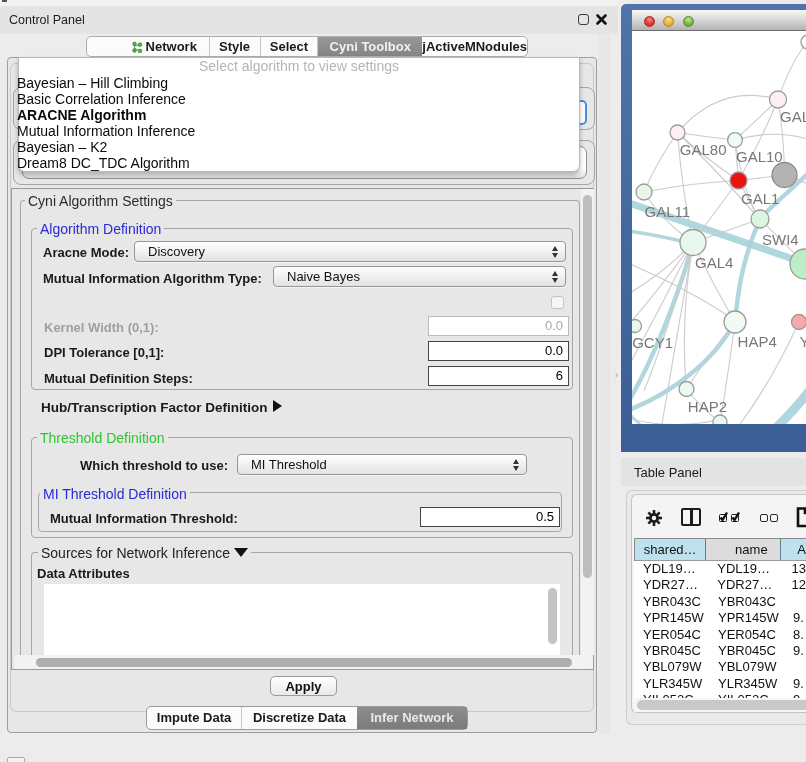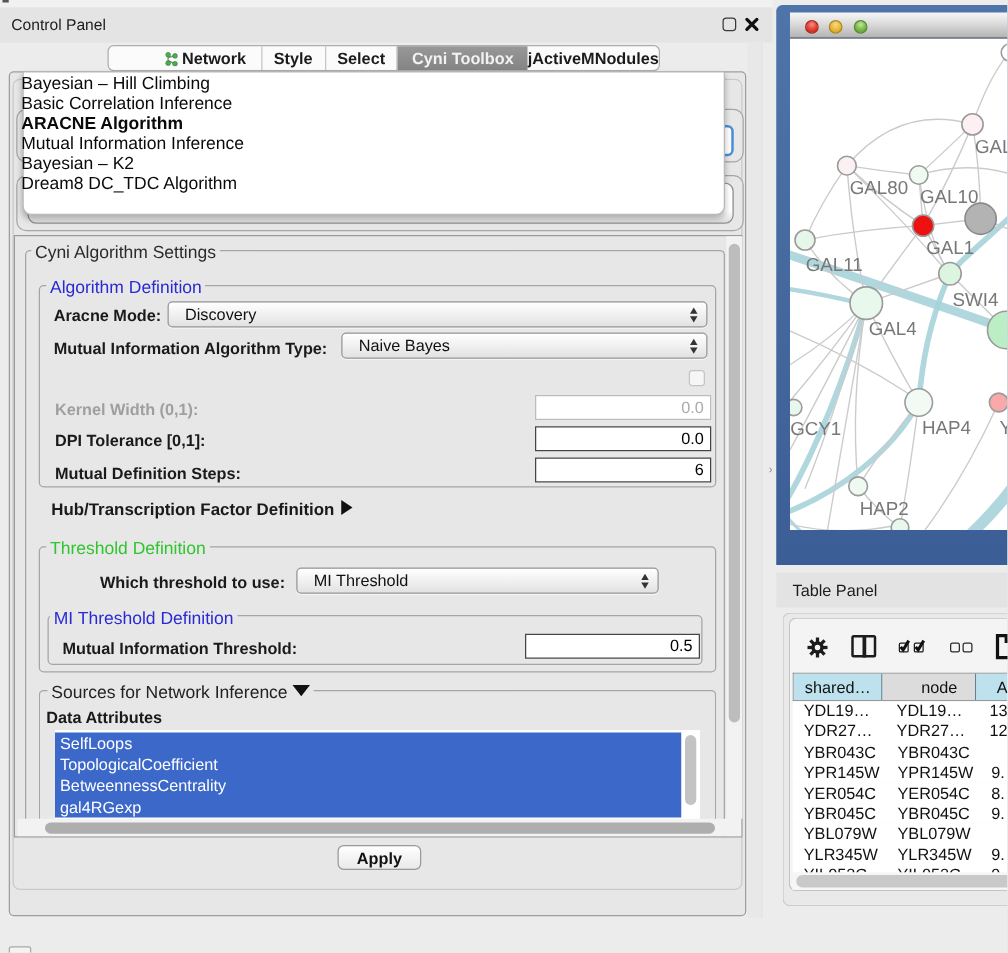--- a/index.html
+++ b/index.html
@@ -95,37 +95,41 @@
   <div class="groupbox" style="left:38px;top:492px;width:524px;height:40px;"></div>
   <div class="gtitle" style="left:40px;top:486px;color:#2a2ad4;background:#e7e7e7;">MI Threshold Definition</div>
   <div class="lbl abs" style="left:50px;top:511px;">Mutual Information Threshold:</div>
   <div class="tfield" style="left:420px;top:507px;width:140px;border:1.5px solid #444;color:#000;">0.5</div>
 
   <div class="groupbox" style="left:31px;top:552px;width:542px;height:118px;border-bottom:none;border-radius:4px 4px 0 0;"></div>
   <div class="gtitle" style="left:38px;top:545px;color:#222;">Sources for Network Inference <span style="display:inline-block;width:0;height:0;border-left:7px solid transparent;border-right:7px solid transparent;border-top:9px solid #111;vertical-align:1px;"></span></div>
   <div class="lbl abs" style="left:37px;top:566px;">Data Attributes</div>
 
   <div class="abs" style="left:44px;top:584px;width:516px;height:72px;background:#fff;"></div>
-  <div class="abs" style="left:44px;top:586px;width:501px;height:68px;background:#3b68c9;color:#fff;font-size:13px;line-height:17px;padding-left:4px;">
-    SelfLoops<br>TopologicalCoefficient<br>BetweennessCentrality<br>gal4RGexp</div>
   <div class="abs" style="left:548px;top:588px;width:9px;height:56px;background:#c3c3c3;border-radius:5px;"></div>
 
   <div class="abs" style="left:14px;top:655px;width:579px;height:14px;background:#f2f2f2;"></div>
   <div class="abs" style="left:36px;top:658px;width:536px;height:9px;background:#aeaeae;border-radius:5px;"></div>
 
   <div class="abs" style="left:581px;top:189px;width:13px;height:466px;background:#f2f2f2;"></div>
   <div class="abs" style="left:583px;top:195px;width:9px;height:383px;background:#bdbdbd;border-radius:5px;"></div>
 
   <div class="abs" style="left:270px;top:676px;width:67px;height:20px;border:1px solid #9a9a9a;border-radius:5px;background:linear-gradient(#ffffff,#e9e9e9);font-size:13px;font-weight:600;text-align:center;line-height:19px;color:#111;">Apply</div>
 
+  <div class="abs" style="left:146px;top:706px;width:322px;height:24px;background:#fbfbfb;border:1px solid #9b9b9b;border-radius:5px;display:flex;font-size:13px;font-weight:600;color:#1b1b1b;text-align:center;line-height:22px;">
+    <div style="width:95px;border-right:1px solid #c6c6c6;">Impute Data</div>
+    <div style="width:115px;">Discretize Data</div>
+    <div style="flex:1;background:linear-gradient(#8e8e8e,#7b7b7b);color:#e9e9e9;">Infer Network</div>
+  </div>
 
   <div class="abs" style="left:7px;top:757px;width:18px;height:10px;border:1px solid #a9a9a9;border-radius:2px;background:#f3f3f3;"></div>
 </div>
 
 <div class="abs" style="left:18px;top:57px;width:562px;height:115px;background:#fff;border:1px solid #b9b9b9;border-radius:0 0 7px 7px;box-shadow:0 3px 5px rgba(0,0,0,.28);z-index:50;">
+  <div style="text-align:center;font-size:14px;color:#b5b5b5;height:17px;line-height:17px;">Select algorithm to view settings</div>
   <div style="font-size:14px;color:#0a0a0a;line-height:16px;margin-left:-2px;">
     Bayesian – Hill Climbing<br>
     Basic Correlation Inference<br>
     <b>ARACNE Algorithm</b><br>
     Mutual Information Inference<br>
     Bayesian – K2<br>
     Dream8 DC_TDC Algorithm
   </div>
 </div>
 
@@ -251,21 +255,21 @@
 </svg>
 <div class="abs" style="left:759.5px;top:513.5px;width:8px;height:8px;border:1.4px solid #2a2a2a;border-radius:2px;"></div>
 <div class="abs" style="left:769.5px;top:513.5px;width:8px;height:8px;border:1.4px solid #2a2a2a;border-radius:2px;"></div>
 <svg class="abs" style="left:796px;top:506px;" width="12" height="22" viewBox="0 0 12 22">
   <path d="M2 2.5 L9 2.5 L9 7 L14 7 L14 20 L2 20 Z" fill="none" stroke="#111" stroke-width="2.6"></path>
 </svg>
 
 <div class="abs" id="tbl" style="left:634px;top:538px;width:172px;height:160px;font-size:13px;color:#111;overflow:hidden;">
   <div style="display:flex;height:23px;border-top:1px solid #8a8a8a;border-left:1px solid #8a8a8a;border-bottom:1px solid #9a9a9a;line-height:22px;text-align:center;">
     <div style="width:74px;background:#bee1ee;border-right:1px solid #64808f;padding-left:0;">shared…</div>
-    <div style="width:77px;background:#dcdcdc;border-right:1px solid #64808f;padding-left:16px;">node</div>
+    <div style="width:77px;background:#dcdcdc;border-right:1px solid #64808f;padding-left:16px;">name</div>
     <div style="flex:1;background:#bee1ee;padding-left:16px;">A</div>
   </div>
   <div class="trow">
       <span>YDL19…</span>
       <span>YDL19…</span>
       <span>13</span>
     </div>
   <div class="trow">
       <span>YDR27…</span>
       <span>YDR27…</span>

